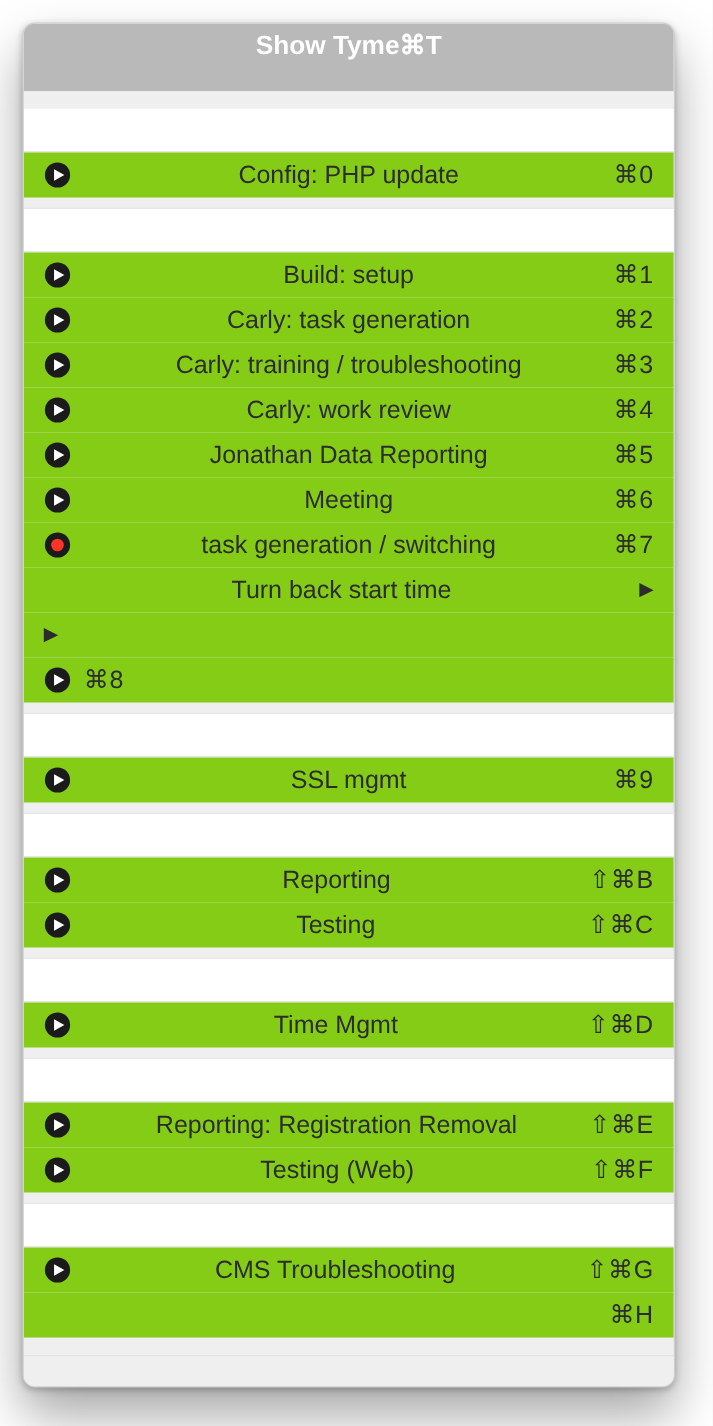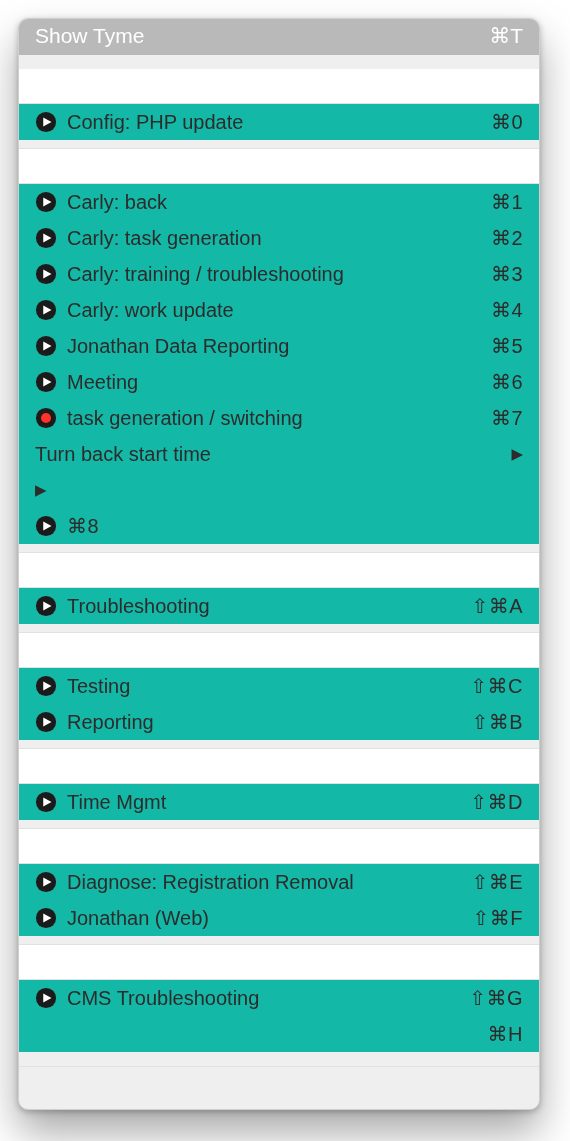--- a/index.html
+++ b/index.html
@@ -20,25 +20,25 @@
     box-shadow: 0 22px 42px rgba(0,0,0,0.35), 0 2px 6px rgba(0,0,0,0.25);
     border: 1px solid #cfcfcf;
     overflow: hidden;
     height: 1090px;
     color: #333;
   }
   .header {
     background: #b9b9b9;
     color: #ffffff;
     font-size: 21px;
-    padding: 5px 16px 7px 16px;
+    padding: 5px 16px 24px 16px;
     display: flex;
-    justify-content: space-between;
+    justify-content: center;
     align-items: center;
-    font-weight: 400;
+    font-weight: 700;
   }
   .header .shortcut {
     color: #ffffff;
     font-size: 21px;
   }
   .group-header {
     background: #ffffff;
     height: 34px;
     border-top: 1px solid #e1e1e1;
     border-bottom: 1px solid #e1e1e1;
@@ -47,21 +47,22 @@
     border-top: none;
   }
   .item {
     display: flex;
     align-items: center;
     padding: 4px 16px 4px 16px;
     font-size: 20px;
     line-height: 28px;
     color: #2c2c2c;
     cursor: default;
-    background: #14b8a6;
+    background: #84cc16;
+    text-align: center;
   }
   .item .icon {
     width: 22px;
     height: 22px;
     margin-right: 10px;
     flex: 0 0 auto;
   }
   .item .label {
     flex: 1 1 auto;
     white-space: nowrap;
@@ -122,21 +123,21 @@
       </div>
       <div style="height: 8px;"></div>
       <div class="group-header"></div>
       <div class="item">
         <span class="icon">
           <svg viewBox="0 0 24 24" width="22" height="22">
             <circle cx="12" cy="12" r="11" fill="#1b1b1b"></circle>
             <polygon points="9,7 18,12 9,17" fill="#ffffff"></polygon>
           </svg>
         </span>
-        <span class="label">Carly: back</span>
+        <span class="label">Build: setup</span>
         <span class="shortcut">⌘1</span>
       </div>
       <div class="item">
         <span class="icon">
           <svg viewBox="0 0 24 24" width="22" height="22">
             <circle cx="12" cy="12" r="11" fill="#1b1b1b"></circle>
             <polygon points="9,7 18,12 9,17" fill="#ffffff"></polygon>
           </svg>
         </span>
         <span class="label">Carly: task generation</span>
@@ -152,21 +153,21 @@
         <span class="label">Carly: training / troubleshooting</span>
         <span class="shortcut">⌘3</span>
       </div>
       <div class="item">
         <span class="icon">
           <svg viewBox="0 0 24 24" width="22" height="22">
             <circle cx="12" cy="12" r="11" fill="#1b1b1b"></circle>
             <polygon points="9,7 18,12 9,17" fill="#ffffff"></polygon>
           </svg>
         </span>
-        <span class="label">Carly: work update</span>
+        <span class="label">Carly: work review</span>
         <span class="shortcut">⌘4</span>
       </div>
       <div class="item">
         <span class="icon">
           <svg viewBox="0 0 24 24" width="22" height="22">
             <circle cx="12" cy="12" r="11" fill="#1b1b1b"></circle>
             <polygon points="9,7 18,12 9,17" fill="#ffffff"></polygon>
           </svg>
         </span>
         <span class="label">Jonathan Data Reporting</span>
@@ -210,45 +211,45 @@
       </div>
       <div style="height: 8px;"></div>
       <div class="group-header"></div>
       <div class="item">
         <span class="icon">
           <svg viewBox="0 0 24 24" width="22" height="22">
             <circle cx="12" cy="12" r="11" fill="#1b1b1b"></circle>
             <polygon points="9,7 18,12 9,17" fill="#ffffff"></polygon>
           </svg>
         </span>
-        <span class="label">Troubleshooting</span>
-        <span class="shortcut">⇧⌘A</span>
-      </div>
-      <div style="height: 8px;"></div>
-      <div class="group-header"></div>
+        <span class="label">SSL mgmt</span>
+        <span class="shortcut">⌘9</span>
+      </div>
+      <div style="height: 8px;"></div>
+      <div class="group-header"></div>
+      <div class="item">
+        <span class="icon">
+          <svg viewBox="0 0 24 24" width="22" height="22">
+            <circle cx="12" cy="12" r="11" fill="#1b1b1b"></circle>
+            <polygon points="9,7 18,12 9,17" fill="#ffffff"></polygon>
+          </svg>
+        </span>
+        <span class="label">Reporting</span>
+        <span class="shortcut">⇧⌘B</span>
+      </div>
       <div class="item">
         <span class="icon">
           <svg viewBox="0 0 24 24" width="22" height="22">
             <circle cx="12" cy="12" r="11" fill="#1b1b1b"></circle>
             <polygon points="9,7 18,12 9,17" fill="#ffffff"></polygon>
           </svg>
         </span>
         <span class="label">Testing</span>
         <span class="shortcut">⇧⌘C</span>
       </div>
-      <div class="item">
-        <span class="icon">
-          <svg viewBox="0 0 24 24" width="22" height="22">
-            <circle cx="12" cy="12" r="11" fill="#1b1b1b"></circle>
-            <polygon points="9,7 18,12 9,17" fill="#ffffff"></polygon>
-          </svg>
-        </span>
-        <span class="label">Reporting</span>
-        <span class="shortcut">⇧⌘B</span>
-      </div>
       <div style="height: 8px;"></div>
       <div class="group-header"></div>
       <div class="item">
         <span class="icon">
           <svg viewBox="0 0 24 24" width="22" height="22">
             <circle cx="12" cy="12" r="11" fill="#1b1b1b"></circle>
             <polygon points="9,7 18,12 9,17" fill="#ffffff"></polygon>
           </svg>
         </span>
         <span class="label">Time Mgmt</span>
@@ -256,31 +257,31 @@
       </div>
       <div style="height: 8px;"></div>
       <div class="group-header"></div>
       <div class="item">
         <span class="icon">
           <svg viewBox="0 0 24 24" width="22" height="22">
             <circle cx="12" cy="12" r="11" fill="#1b1b1b"></circle>
             <polygon points="9,7 18,12 9,17" fill="#ffffff"></polygon>
           </svg>
         </span>
-        <span class="label">Diagnose: Registration Removal</span>
+        <span class="label">Reporting: Registration Removal</span>
         <span class="shortcut">⇧⌘E</span>
       </div>
       <div class="item">
         <span class="icon">
           <svg viewBox="0 0 24 24" width="22" height="22">
             <circle cx="12" cy="12" r="11" fill="#1b1b1b"></circle>
             <polygon points="9,7 18,12 9,17" fill="#ffffff"></polygon>
           </svg>
         </span>
-        <span class="label">Jonathan (Web)</span>
+        <span class="label">Testing (Web)</span>
         <span class="shortcut">⇧⌘F</span>
       </div>
       <div style="height: 8px;"></div>
       <div class="group-header"></div>
       <div class="item">
         <span class="icon">
           <svg viewBox="0 0 24 24" width="22" height="22">
             <circle cx="12" cy="12" r="11" fill="#1b1b1b"></circle>
             <polygon points="9,7 18,12 9,17" fill="#ffffff"></polygon>
           </svg>

